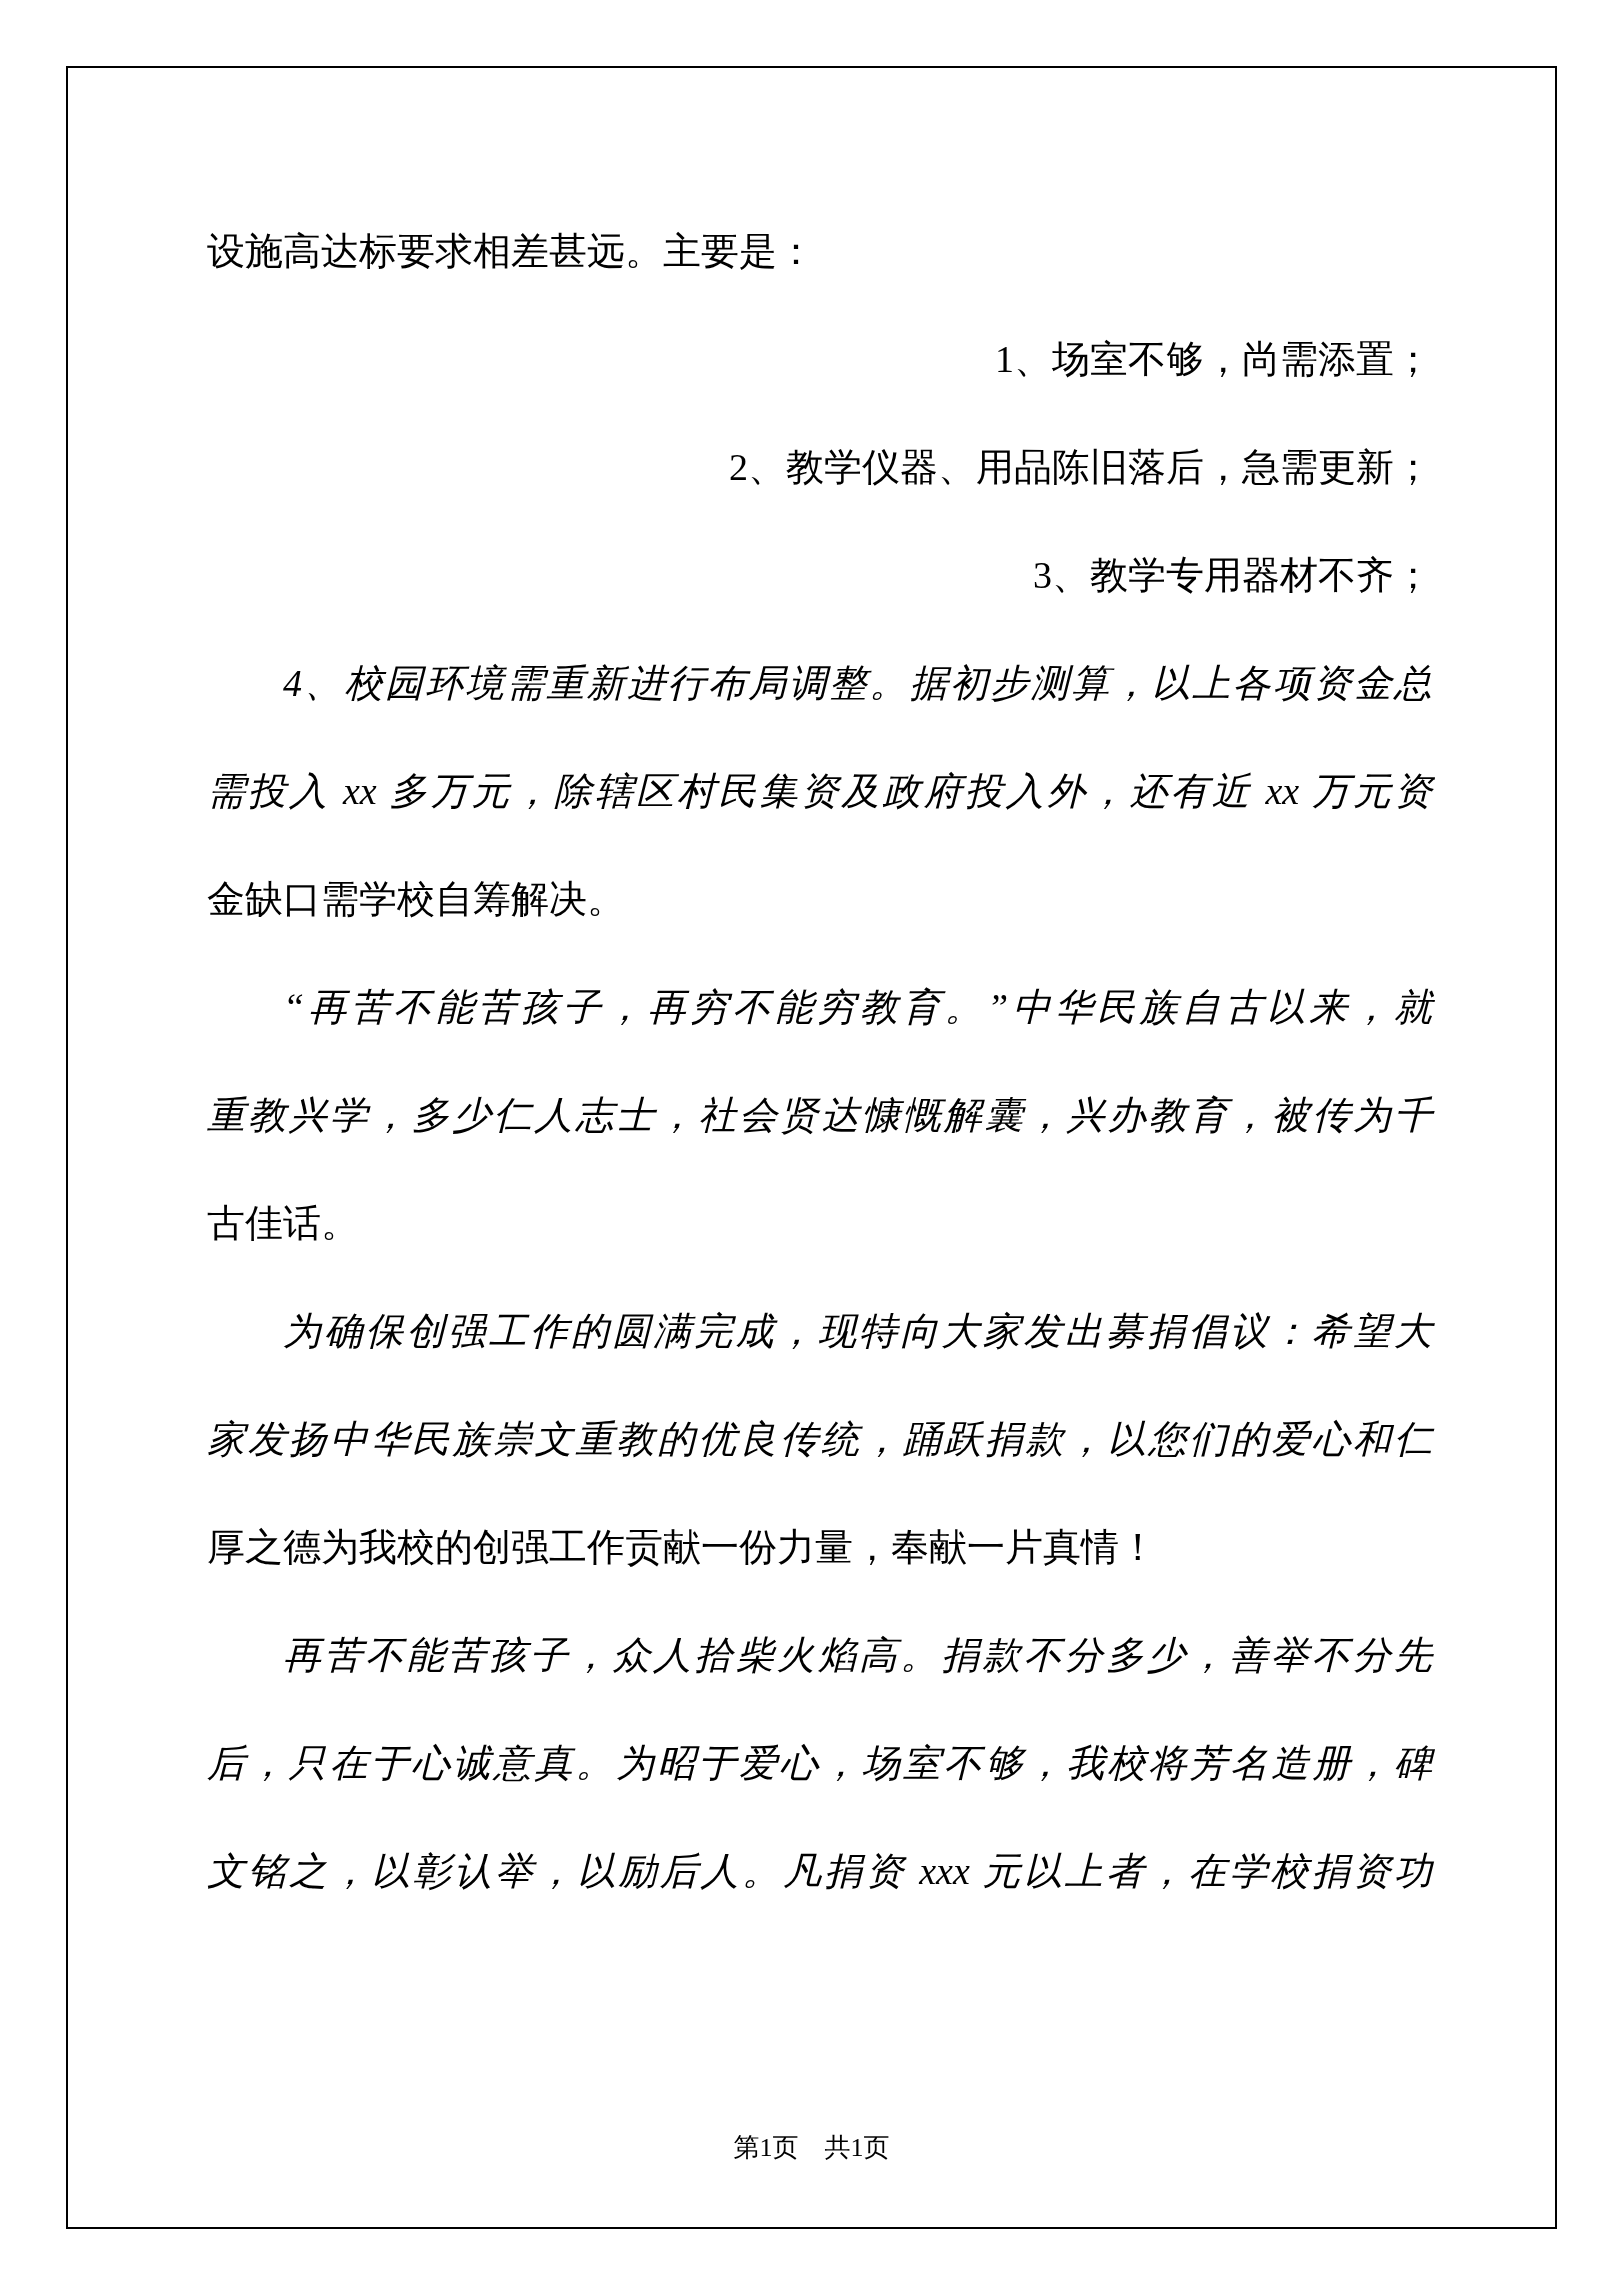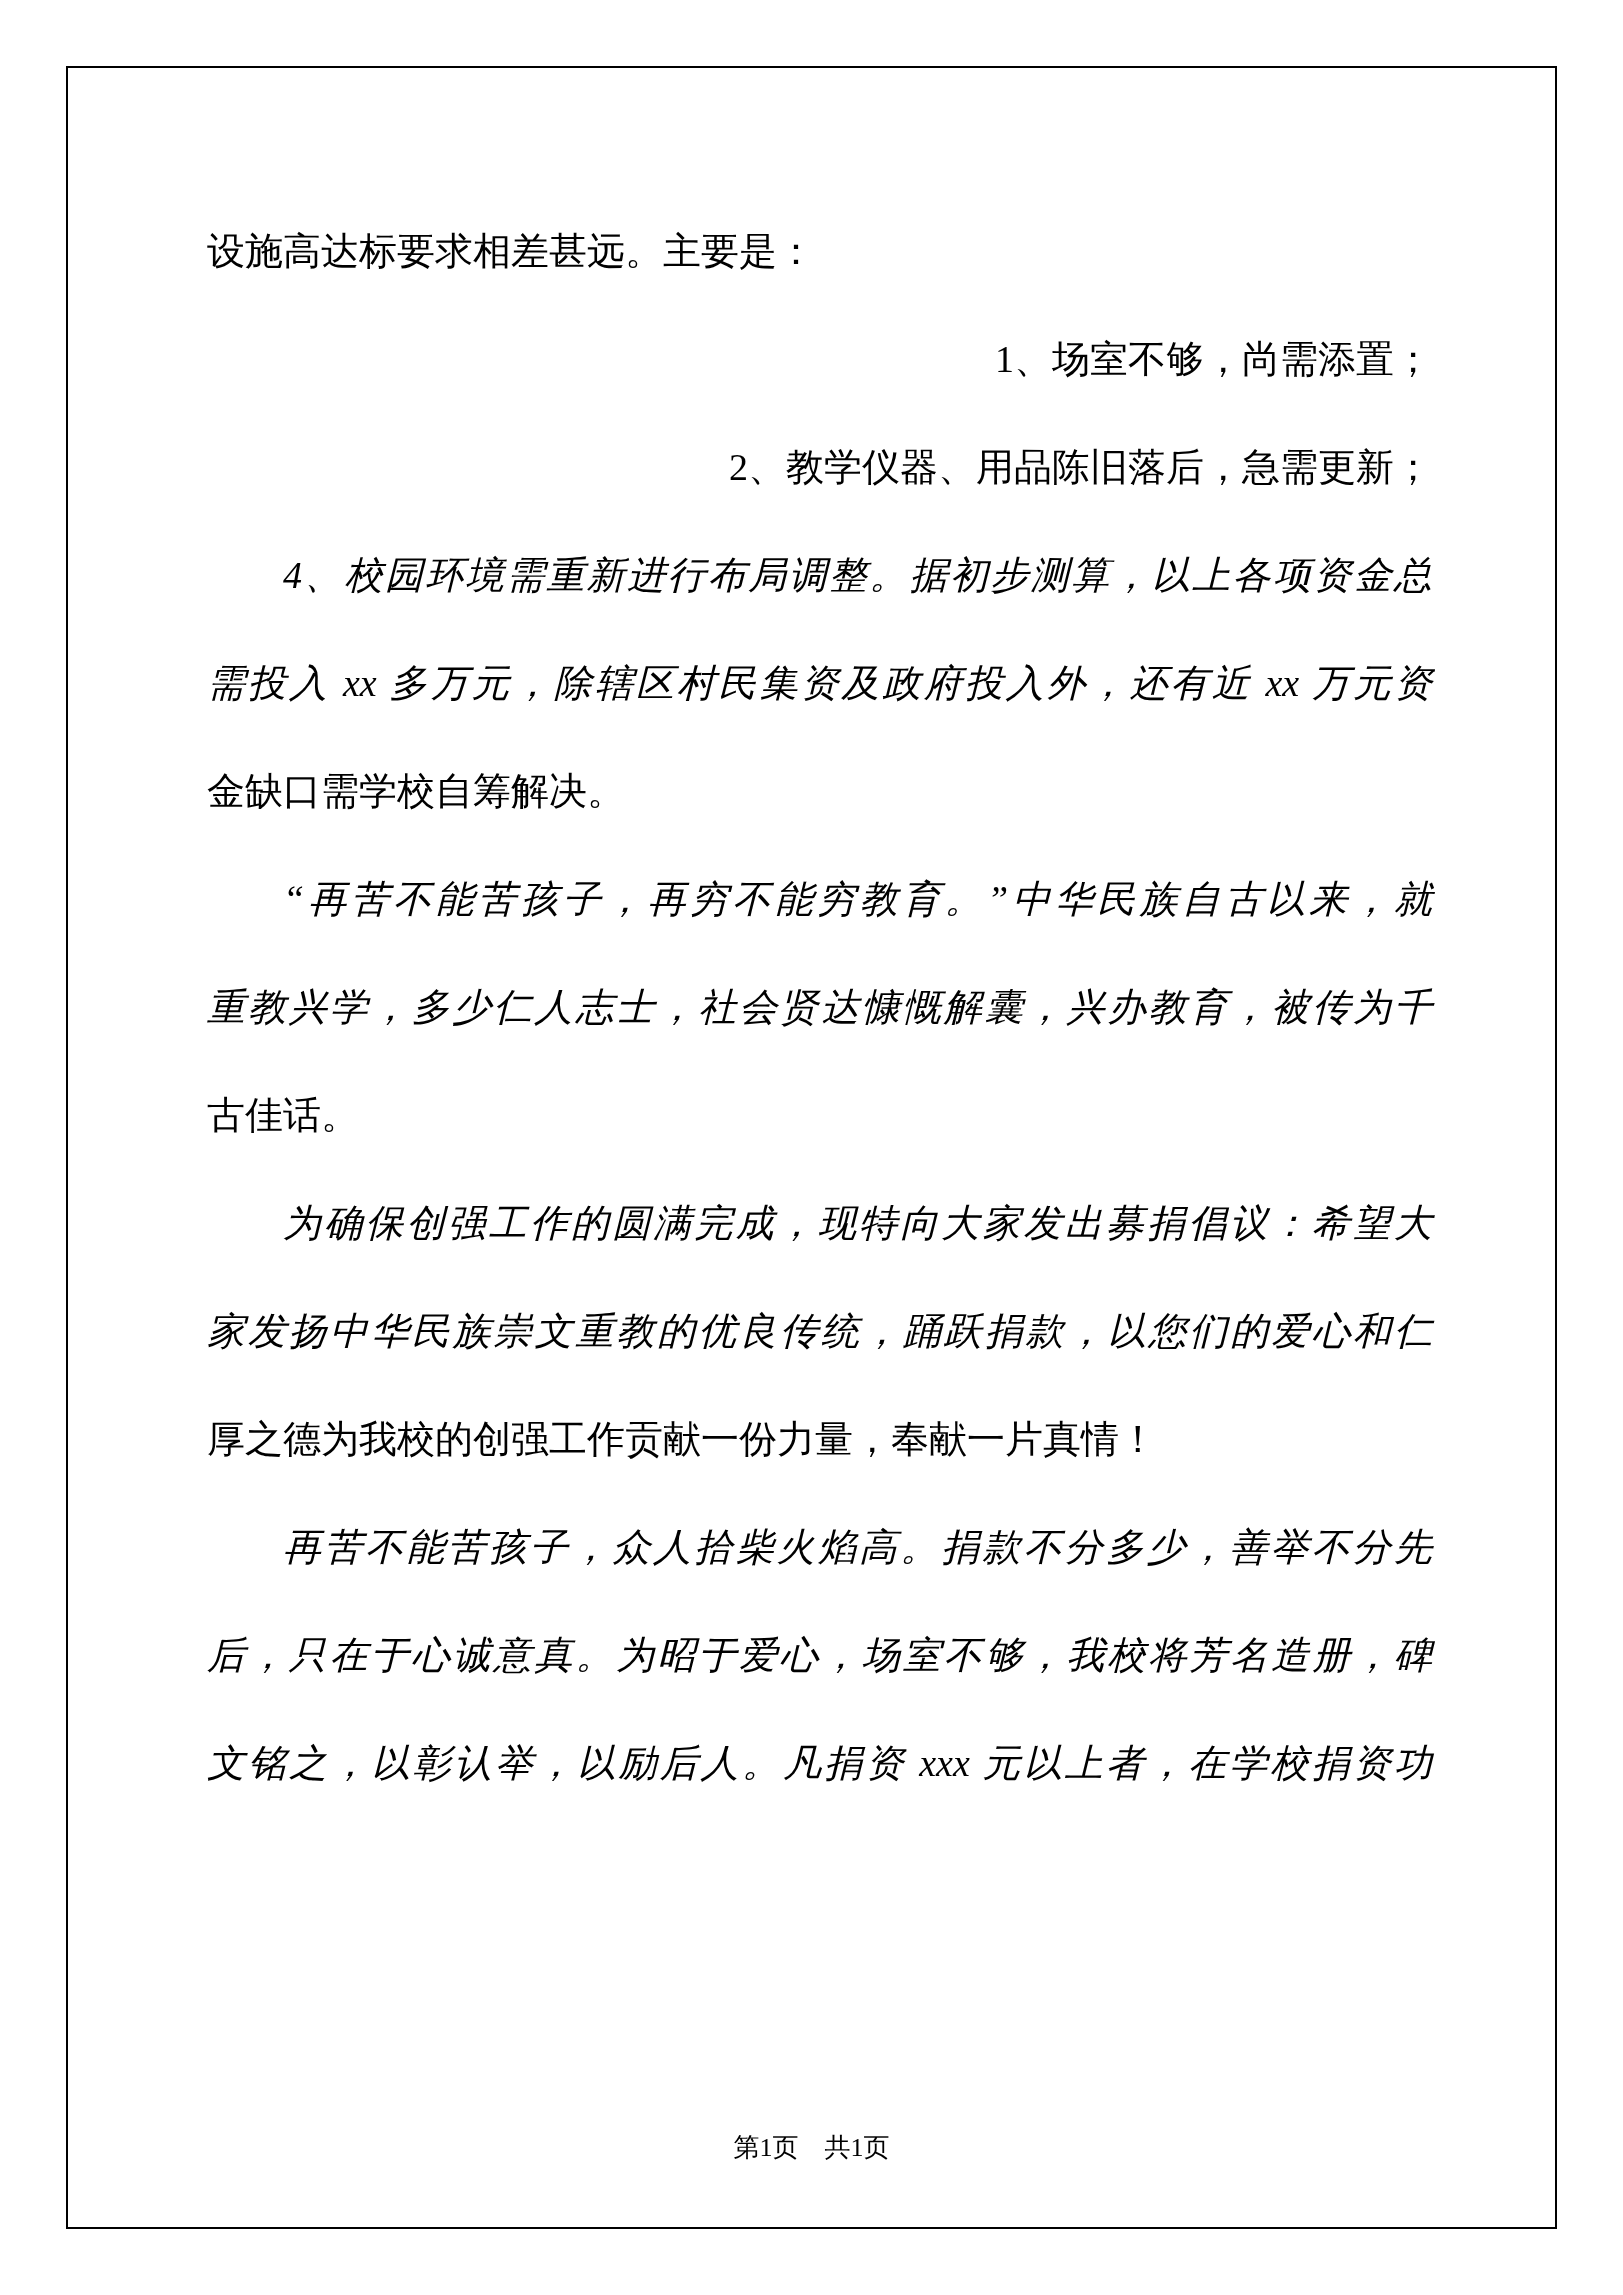--- a/index.html
+++ b/index.html
@@ -59,20 +59,21 @@
 </style>
 </head>
 <body>
 
 <div class="page">
   <div class="page-border"></div>
   <div class="text-block">
       <div class="line">设施高达标要求相差甚远。主要是：</div>
       <div class="line indent">1、场室不够，尚需添置；</div>
       <div class="line indent">2、教学仪器、用品陈旧落后，急需更新；</div>
+      <div class="line indent">3、教学专用器材不齐；</div>
       <div class="line indent fill">4、校园环境需重新进行布局调整。据初步测算，以上各项资金总</div>
       <div class="line fill">需投入 xx 多万元，除辖区村民集资及政府投入外，还有近 xx 万元资</div>
       <div class="line">金缺口需学校自筹解决。</div>
       <div class="line indent fill">“再苦不能苦孩子，再穷不能穷教育。”中华民族自古以来，就</div>
       <div class="line fill">重教兴学，多少仁人志士，社会贤达慷慨解囊，兴办教育，被传为千</div>
       <div class="line">古佳话。</div>
       <div class="line indent fill">为确保创强工作的圆满完成，现特向大家发出募捐倡议：希望大</div>
       <div class="line fill">家发扬中华民族崇文重教的优良传统，踊跃捐款，以您们的爱心和仁</div>
       <div class="line">厚之德为我校的创强工作贡献一份力量，奉献一片真情！</div>
       <div class="line indent fill">再苦不能苦孩子，众人拾柴火焰高。捐款不分多少，善举不分先</div>

